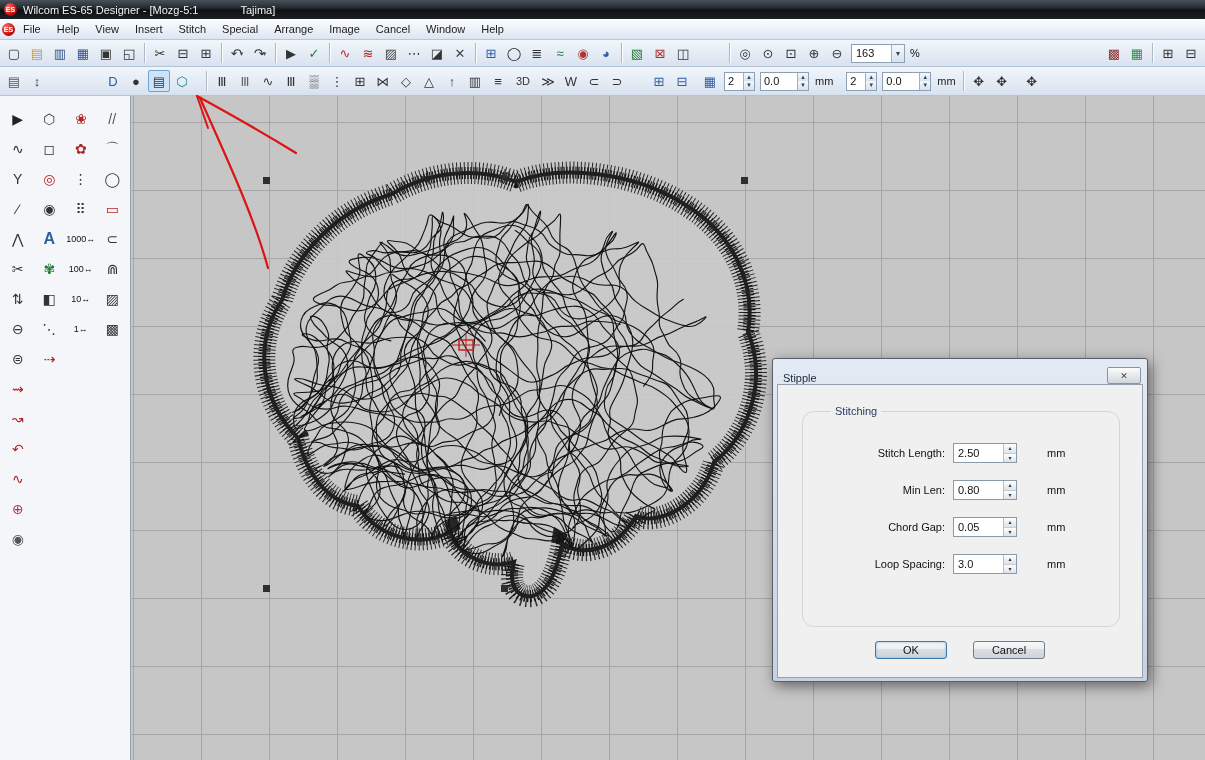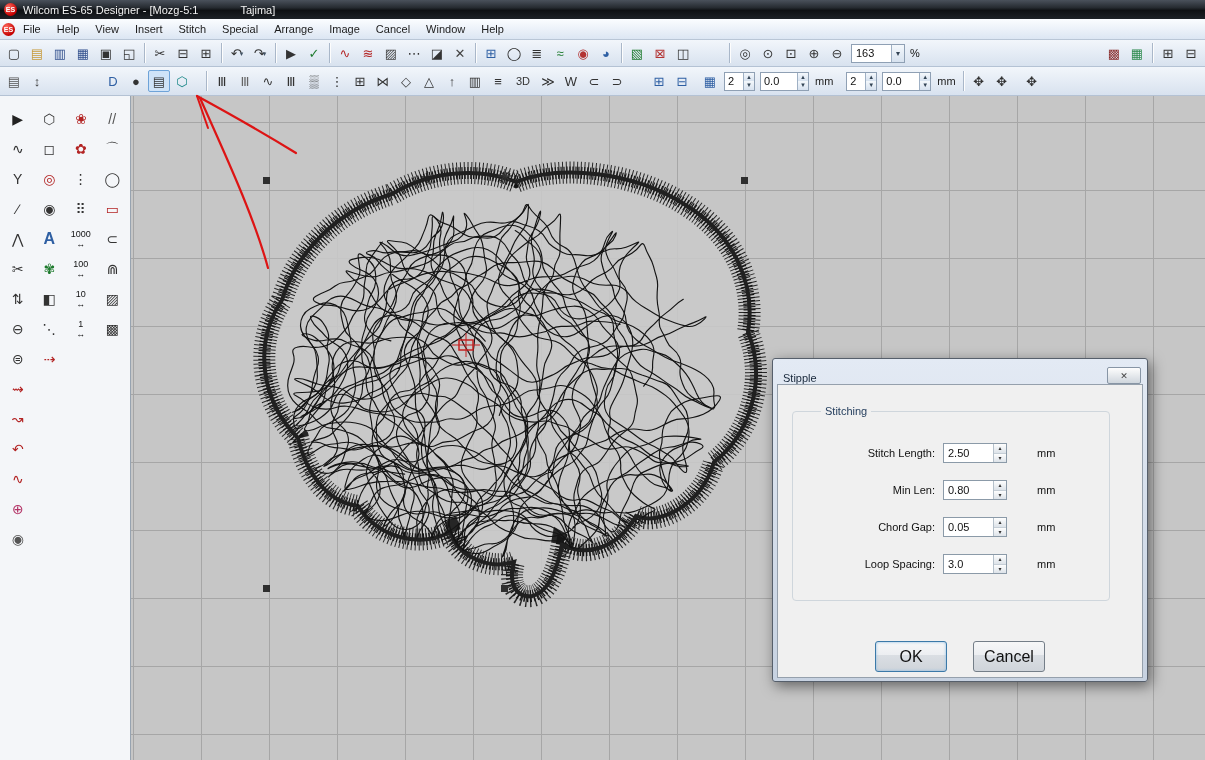--- a/index.html
+++ b/index.html
@@ -33,53 +33,53 @@
   .tspin{height:19px;flex:0 0 auto;background:#fff;border:1px solid #8fa0b4;display:flex;align-items:center;margin:0 2px}
   .tspin .v{flex:1;padding-left:3px}
   .tspin .ud{width:11px;height:100%;display:flex;flex-direction:column;border-left:1px solid #9fb0c4}
   .tspin .ud div{flex:1;font-size:6px;display:flex;align-items:center;justify-content:center;background:linear-gradient(#f4f8fc,#d7e2ef);color:#345}
   .tlbl{margin:0 3px;flex:0 0 auto;color:#222}
 
   
   .toolbox{position:absolute;left:0;top:96px;bottom:0;width:131px;z-index:5;background:#f4f6f9;border-right:1px solid #97a3b0;padding:8px 2px;display:grid;grid-template-columns:repeat(4,1fr);grid-auto-rows:30px;justify-items:center;align-items:center}
   .tool-cell{width:24px;height:24px;display:flex;align-items:center;justify-content:center;font-size:14px;border:1px solid transparent;border-radius:2px}
   .tool-cell.big{font-size:16px;font-weight:bold}
-  .tool-num{display:flex;flex-direction:column;align-items:center;font-size:9px;line-height:1;color:#111}
+  .tool-num{display:flex;flex-direction:row;align-items:center;font-size:9px;line-height:1;color:#111}
   .tool-num .ar{font-size:9px;margin-top:1px}
 
   
   .canvas{position:absolute;left:131px;top:96px;right:0;bottom:0;z-index:1;background-color:#c6c6c6;background-image:linear-gradient(to right,#a6a6a6 1px,transparent 1px),linear-gradient(to bottom,#a6a6a6 1px,transparent 1px);background-size:68px 68px,68px 68px;background-position:2px 0,0 26px}
   .design-svg{position:absolute;left:0;top:0;width:1205px;height:760px;z-index:2;pointer-events:none}
   .anno-svg{position:absolute;left:0;top:0;width:1205px;height:760px;z-index:40;pointer-events:none}
   .handle{position:absolute;width:7px;height:7px;background:#2e2e2e;z-index:3}
   .satin-fill{fill:#cacaca;stroke:#111;stroke-width:22;stroke-dasharray:1 2.6;opacity:.88}
   .satin-mid{fill:none;stroke:#151515;stroke-width:12;stroke-dasharray:1.2 1.7}
   .satin-core{fill:none;stroke:#202020;stroke-width:4}
   .stipple path{fill:none;stroke:#141414;stroke-width:1.15;stroke-linecap:round;stroke-linejoin:round}
 
   
   .dialog{position:absolute;left:772px;top:358px;width:376px;height:324px;z-index:20;border:1px solid #565f6b;border-radius:3px;background:linear-gradient(#e3eaf4,#c7d2e1);box-shadow:3px 4px 14px rgba(0,0,0,.5);padding:0 4px 4px}
   .dlg-title{height:25px;display:flex;align-items:flex-end;padding:0 2px 0 6px;color:#17273a}
   .dlg-close{margin-left:auto;width:34px;height:17px;border:1px solid #8795a5;border-radius:2px;background:linear-gradient(#fdfdfd,#cfd6dd);display:flex;align-items:center;justify-content:center;font-size:9px;color:#444}
   .dlg-body{position:relative;height:294px;background:#f0f0f0;border:1px solid #95a0ac}
-  .groupbox{position:absolute;left:14px;top:26px;width:318px;height:190px;border:1px solid #cfd6dc;border-radius:4px}
+  .groupbox{position:absolute;left:24px;top:26px;width:318px;height:216px;border:1px solid #cfd6dc;border-radius:12px}
   .gb-label{position:absolute;top:-7px;left:28px;background:#f0f0f0;padding:0 4px;color:#27405f}
   .field{position:absolute;left:0;width:100%;height:22px;display:flex;align-items:center}
   .f-label{width:142px;text-align:right;margin-right:8px}
   .f-input{position:relative;width:64px;height:20px;background:#fff;border:1px solid #8b9aa8}
   .f-val{position:absolute;left:4px;top:3px}
   .f-spin{position:absolute;right:0;top:0;bottom:0;width:13px;display:flex;flex-direction:column;border-left:1px solid #b5c0ca}
   .f-spin div{flex:1;font-size:6px;line-height:1;display:flex;align-items:center;justify-content:center;background:linear-gradient(#fefefe,#dde3e9);color:#333}
   .f-spin .up{border-bottom:1px solid #c5ced6}
   .f-unit{margin-left:30px}
   .chk-row{position:absolute;left:0;width:100%;top:222px;display:flex;justify-content:center;align-items:center;gap:5px}
   .checkbox{width:13px;height:13px;border:1px solid #8b9aa8;background:linear-gradient(#fff,#e8edf2);display:flex;align-items:center;justify-content:center}
   .checkbox span{color:#2d61a8;font-size:11px;line-height:1;margin-top:-2px}
   .btn-row{position:absolute;left:0;width:100%;top:256px;display:flex;justify-content:center;gap:26px}
-  .btn{width:72px;height:31px;font-size:16px;font-family:inherit;color:#111;border:1px solid #747e88;border-radius:3px;background:linear-gradient(#f6f7f8 0%,#eceef1 45%,#dadee3 46%,#cfd4da 100%)}
+  .btn{width:72px;height:18px;font-size:11px;font-family:inherit;color:#111;border:1px solid #747e88;border-radius:3px;background:linear-gradient(#f6f7f8 0%,#eceef1 45%,#dadee3 46%,#cfd4da 100%)}
   .btn.default{border-color:#3b79a8;box-shadow:inset 0 0 3px #8cbbe2}
 </style>
 </head>
 <body>
 
 <div class="app">
 
   <div class="titlebar">
     <div class="es-badge">ES</div>
     <span>Wilcom ES-65 Designer - [Mozg-5:1</span>

